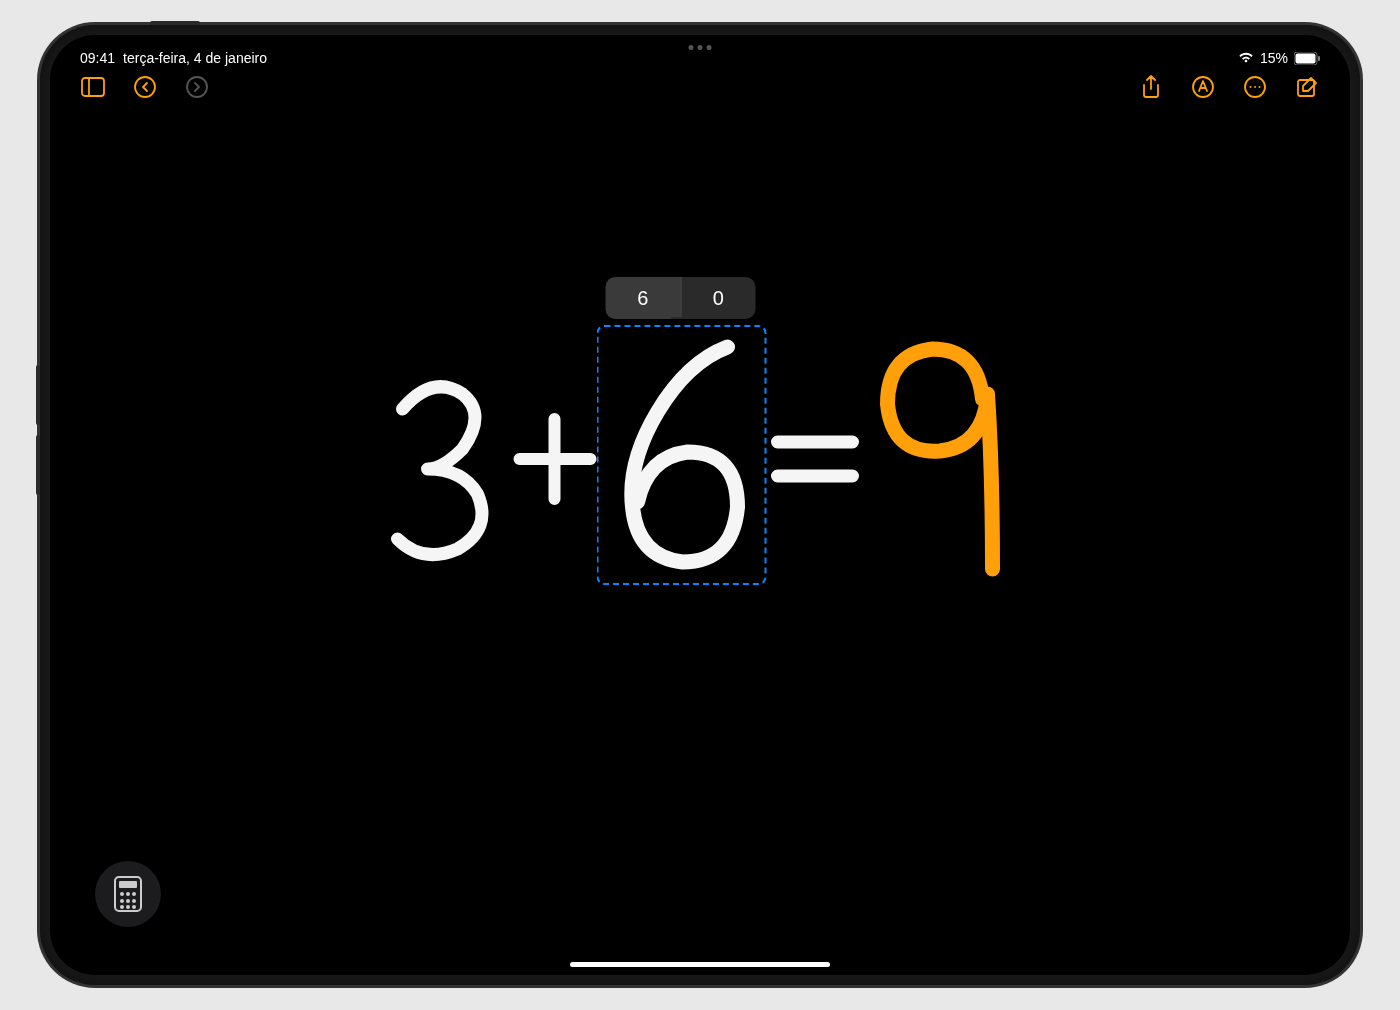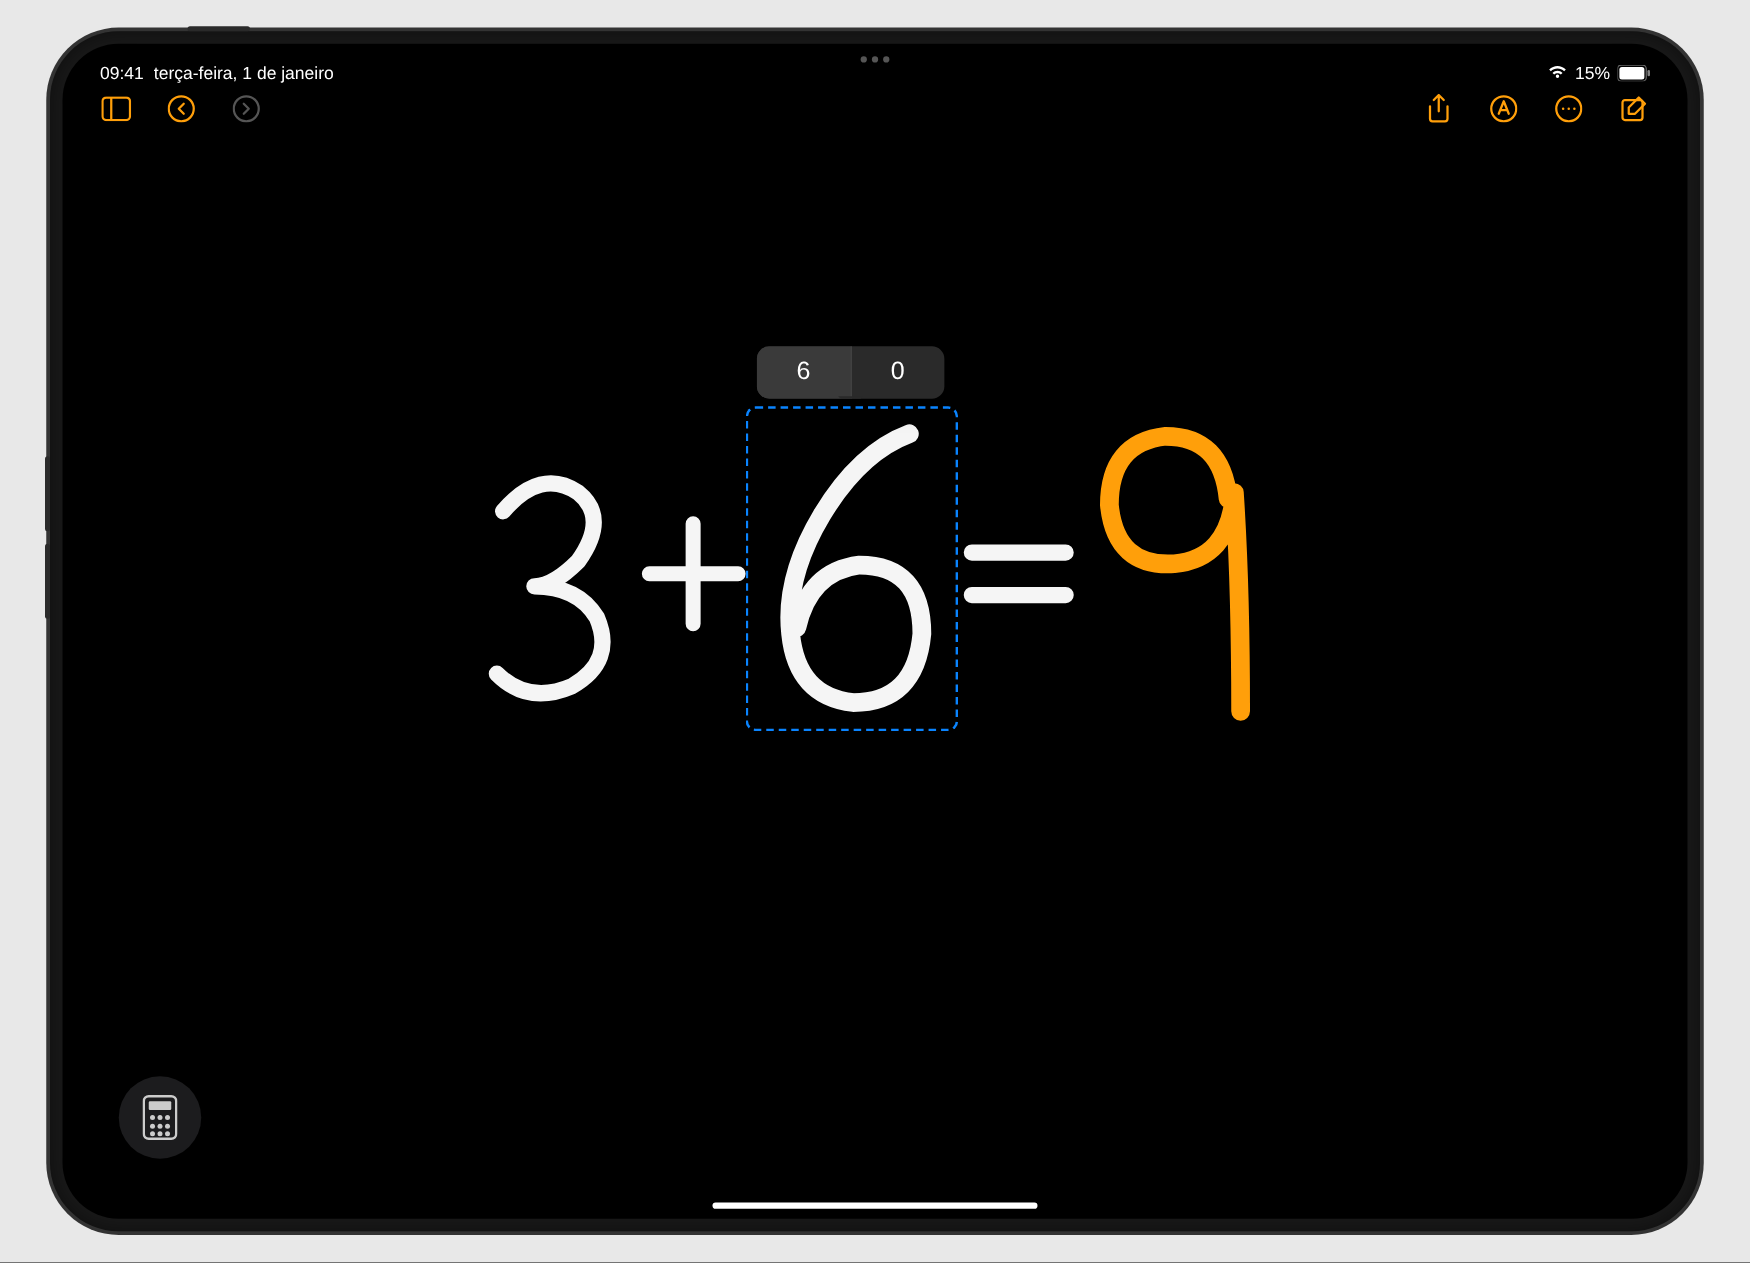--- a/index.html
+++ b/index.html
@@ -265,21 +265,21 @@
 <div class="ipad-frame">
   <div class="ipad-buttons-top"></div>
   <div class="ipad-buttons-side1"></div>
   <div class="ipad-buttons-side2"></div>
 
   <div class="screen">
 
     <div class="status-bar">
       <div class="status-left">
         <span>09:41</span>
-        <span style="font-weight:400">terça-feira, 1 de janeiro</span>
+        <span style="font-weight:400">terça-feira, 4 de janeiro</span>
       </div>
       <div class="multitask-dots">
         <span></span>
           <span></span>
           <span></span>
       </div>
       <div class="status-right">
         <span class="wifi-icon">
           <svg viewBox="0 0 24 24">
               <path d="M12 20c1.1 0 2-.9 2-2s-.9-2-2-2-2 .9-2 2 .9 2 2 2zm-6-6c1.7-1.7 3.8-2.5 6-2.5s4.3.8 6 2.5l-2 2c-1.1-1.1-2.5-1.7-4-1.7s-2.9.6-4 1.7l-2-2zm-4-4c2.8-2.8 6.4-4.2 10-4.2s7.2 1.4 10 4.2l-2 2c-2.2-2.2-5-3.3-8-3.3s-5.8 1.1-8 3.3l-2-2z"></path>

